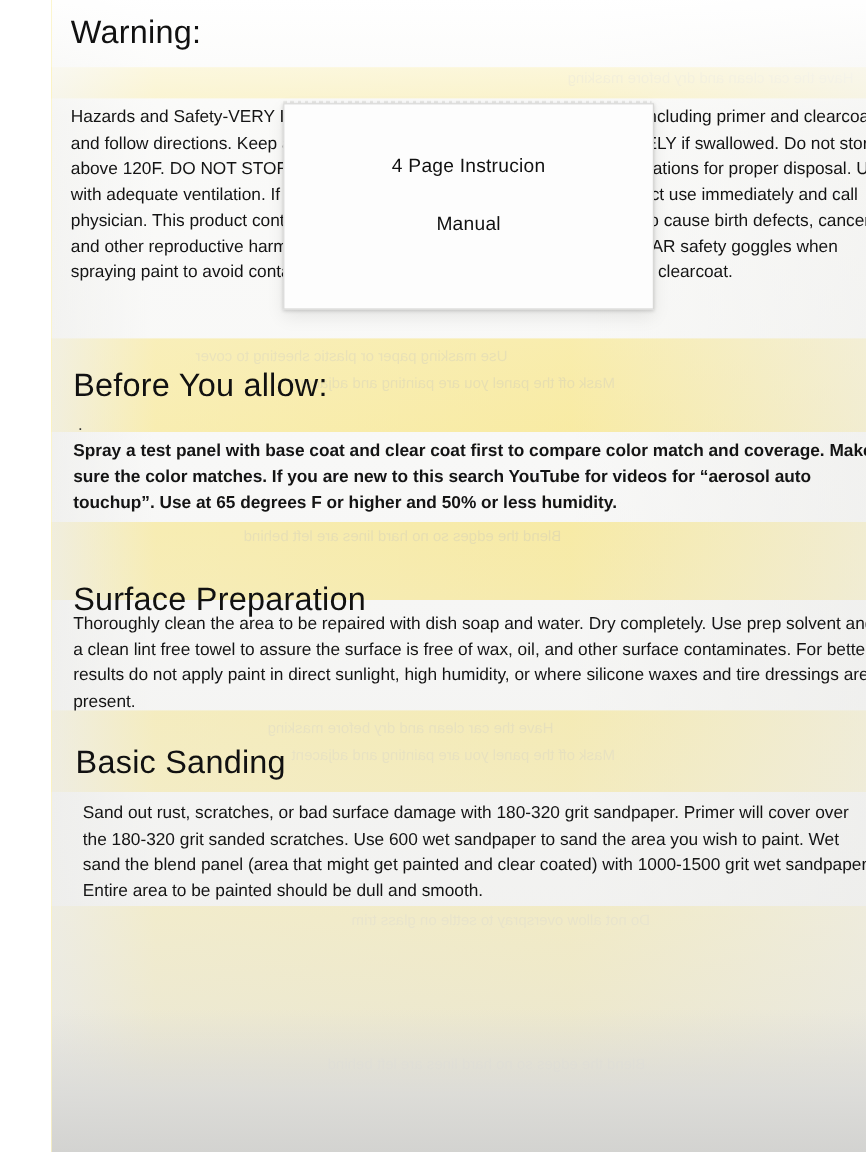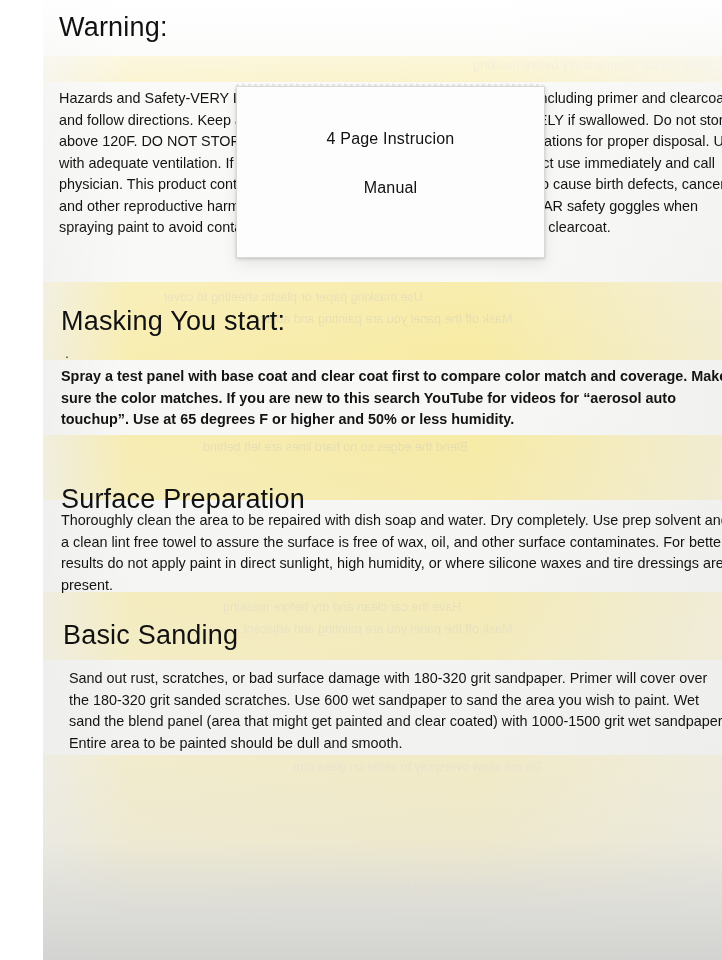--- a/index.html
+++ b/index.html
@@ -153,21 +153,21 @@
   <div class="band" style="left:0; top:500px; width:722px; height:92px;"></div>
   <div class="band" style="left:0; top:660px; width:722px; height:95px;"></div>
 
   <div class="paper-shade"></div>
 
   <div class="content">
 
     <h1 class="section" style="left:16px; top:12px;">Warning:</h1>
     <div class="para" style="left:16px; top:88px; width:682px;">Hazards and Safety-VERY IMPORTANT. Read labels on all touch-up paint including primer and clearcoats and follow directions. Keep away from children. Call a physician IMMEDIATELY if swallowed. Do not store above 120F. DO NOT STORE IN CAR and avoid freezing. Follow local regulations for proper disposal. Use with adequate ventilation. If you experience dizziness or nausea, stop product use immediately and call physician. This product contains chemicals known to the state of California to cause birth defects, cancer and other reproductive harm. WEAR an appropriate paint respirator and WEAR safety goggles when spraying paint to avoid contact with eyes. This includes the primer, paint and clearcoat.</div>
 
-    <h1 class="section" style="left:18px; top:306px;">Masking You start:</h1>
+    <h1 class="section" style="left:18px; top:306px;">Before You allow:</h1>
     <div class="dot-mark" style="left:22px; top:345px;">.</div>
     <div class="para" style="left:18px; top:366px; width:668px;font-weight:bold;">Spray a test panel with base coat and clear coat first to compare color match and coverage. Make sure the color matches.  If you are new to this search YouTube for videos for “aerosol auto touchup”.  Use at 65 degrees F or higher and 50% or less humidity.</div>
 
     <h1 class="section" style="left:18px; top:484px;">Surface Preparation</h1>
     <div class="para" style="left:18px; top:510px; width:670px;">Thoroughly clean the area to be repaired with dish soap and water.  Dry completely. Use prep solvent and a clean lint free towel to assure the surface is free of wax, oil, and other surface contaminates. For better results do not apply paint in direct sunlight, high humidity, or where silicone waxes and tire dressings are present.</div>
 
     <h1 class="section" style="left:20px; top:620px;text-align:right;">Basic Sanding</h1>
     <div class="para" style="left:26px; top:668px; width:662px;">Sand out rust, scratches, or bad surface damage with 180-320 grit sandpaper. Primer will cover over the 180-320 grit sanded scratches. Use 600 wet sandpaper to sand the area you wish to paint. Wet sand the blend panel (area that might get painted and clear coated) with 1000-1500 grit wet sandpaper. Entire area to be painted should be dull and smooth.</div>
 
   </div>

